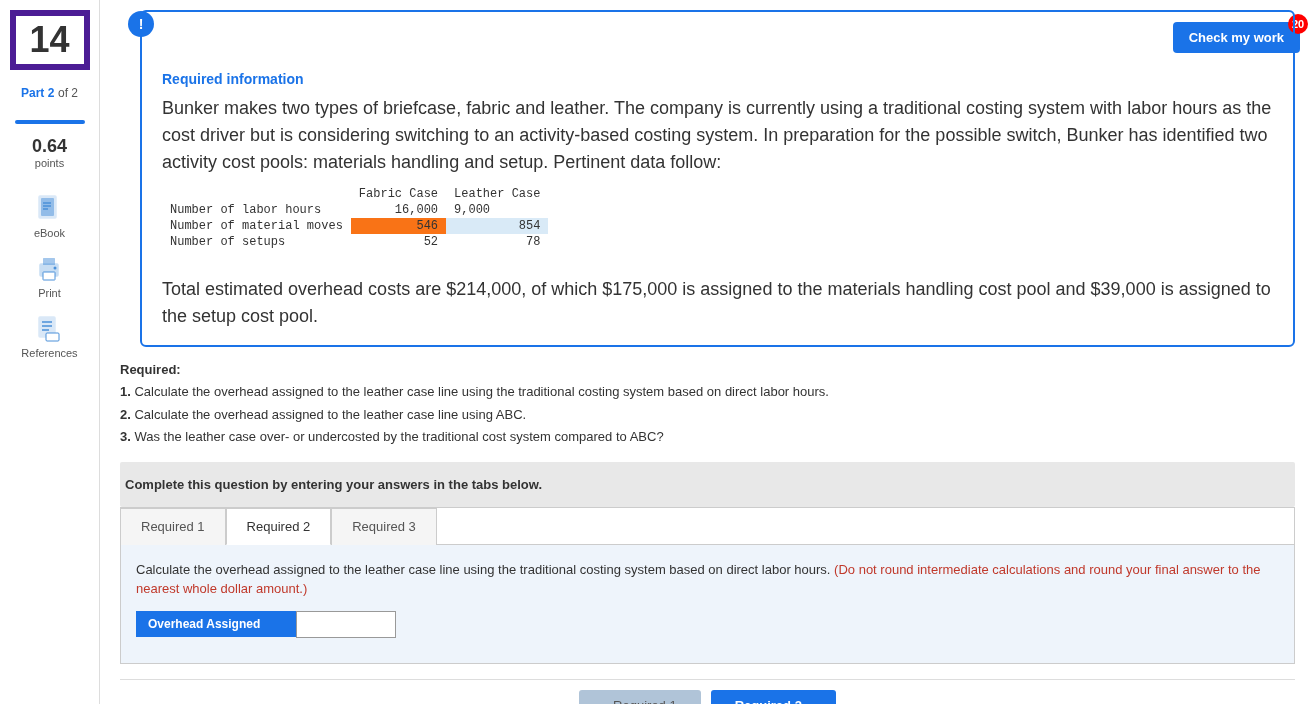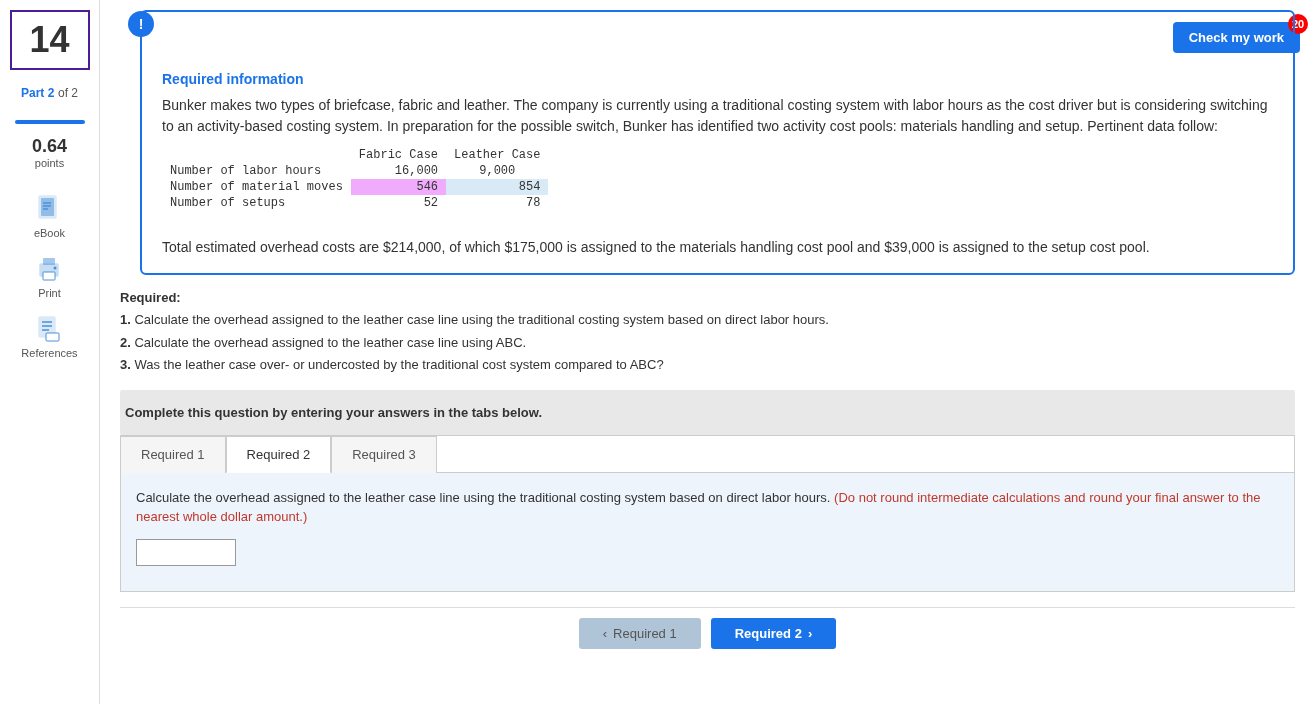--- a/index.html
+++ b/index.html
@@ -4,42 +4,42 @@
   <style>
     * { box-sizing: border-box; margin: 0; padding: 0; }
     body { font-family: Arial, sans-serif; font-size: 13px; background: #fff; color: #333; width: 1315px; height: 704px; overflow: hidden; }
 
     
     .page { display: flex; width: 1315px; height: 704px; }
     .sidebar { width: 100px; border-right: 1px solid #ddd; display: flex; flex-direction: column; align-items: center; padding: 10px 0; flex-shrink: 0; }
     .main { flex: 1; padding: 10px 20px; overflow-y: auto; }
 
     
-    .question-number { font-size: 36px; font-weight: bold; color: #333; width: 80px; height: 60px; display: flex; align-items: center; justify-content: center; border: 2px solid #4c1d95; margin-bottom: 15px; }
+    .question-number { font-size: 36px; font-weight: bold; color: #333; width: 80px; height: 60px; display: flex; align-items: center; justify-content: center; border: 6px solid #4c1d95; margin-bottom: 15px; }
     .part-info { text-align: center; margin-bottom: 16px; }
     .part-info .part-label { color: #1a73e8; font-size: 12px; font-weight: bold; }
     .part-info .part-of { font-size: 12px; color: #555; }
     .part-progress-bar { width: 70px; height: 4px; background: #1a73e8; margin: 4px auto 12px auto; border-radius: 2px; }
     .points-block { text-align: center; margin-bottom: 20px; }
     .points-value { font-size: 18px; font-weight: bold; color: #333; }
     .points-label { font-size: 11px; color: #555; }
     .sidebar-nav { display: flex; flex-direction: column; align-items: center; gap: 15px; margin-top: 5px; }
     .sidebar-nav-item { display: flex; flex-direction: column; align-items: center; gap: 3px; cursor: pointer; color: #555; font-size: 11px; }
     .nav-icon { width: 30px; height: 30px; display: flex; align-items: center; justify-content: center; }
 
     
     .header-right { position: fixed; top: 22px; right: 15px; }
     .check-btn { background: #1a73e8; color: white; border: none; padding: 8px 16px; font-size: 13px; font-weight: bold; border-radius: 4px; cursor: pointer; position: relative; }
     .check-btn .badge { position: absolute; top: -8px; right: -8px; background: #f00; color: white; border-radius: 50%; width: 20px; height: 20px; display: flex; align-items: center; justify-content: center; font-size: 11px; font-weight: bold; }
 
     
     .info-box { border: 2px solid #1a73e8; border-radius: 6px; padding: 15px 20px; margin-bottom: 15px; position: relative; }
     .info-icon { position: absolute; top: -1px; left: -14px; width: 26px; height: 26px; background: #1a73e8; border-radius: 50%; display: flex; align-items: center; justify-content: center; color: white; font-weight: bold; font-size: 14px; }
     .info-title { color: #1a73e8; font-weight: bold; font-size: 14px; margin-bottom: 8px; margin-top: 44px; }
-    .info-text { font-size: 14px; line-height: 1.5; color: #333; }
+    .info-text { font-size: 18px; line-height: 1.5; color: #333; }
 
     
     .data-table { margin: 12px 0; font-family: 'Courier New', monospace; font-size: 12px; border-collapse: collapse; }
     .data-table td { padding: 1px 8px; }
     .data-table .col-header { text-align: right; }
     .data-table-wrapper { overflow-x: auto; }
 
     
     .required-section { margin-bottom: 15px; }
     .required-title { font-weight: bold; margin-bottom: 5px; }
@@ -148,25 +148,25 @@
             <tr>
               <td></td>
               <td class="col-header">Fabric Case</td>
               <td class="col-header">Leather Case</td>
             </tr>
           </thead>
           <tbody>
             <tr>
               <td>Number of labor hours</td>
               <td style="text-align:right;">16,000</td>
-              <td style="text-align:center;">9,000</td>
+              <td style="text-align:left;">9,000</td>
             </tr>
             <tr>
               <td>Number of material moves</td>
-              <td style="text-align:right; background:#f0abfc;">546</td>
+              <td style="text-align:right; background:#f97316;">546</td>
               <td style="text-align:right; background:#d9eaf7;">854</td>
             </tr>
             <tr>
               <td>Number of setups</td>
               <td style="text-align:right;">52</td>
               <td style="text-align:right;">78</td>
             </tr>
           </tbody>
         </table>
       </div>
@@ -192,20 +192,21 @@
         <div class="tab">Required 1</div>
         <div class="tab active">Required 2</div>
         <div class="tab">Required 3</div>
       </div>
       <div class="tab-content">
         <p class="tab-desc">
           <span>Calculate the overhead assigned to the leather case line using the traditional costing system based on direct labor hours. </span>
           <span class="note">(Do not round intermediate calculations and round your final answer to the nearest whole dollar amount.)</span>
         </p>
         <div class="input-row">
+          <div class="input-label">Overhead Assigned</div>
           <input type="text" class="input-field" style="">
         </div>
       </div>
     </div>
 
     <div class="nav-buttons">
       <button class="nav-btn nav-btn-prev">
         <span>‹</span>
         <span>Required 1</span>
       </button>

